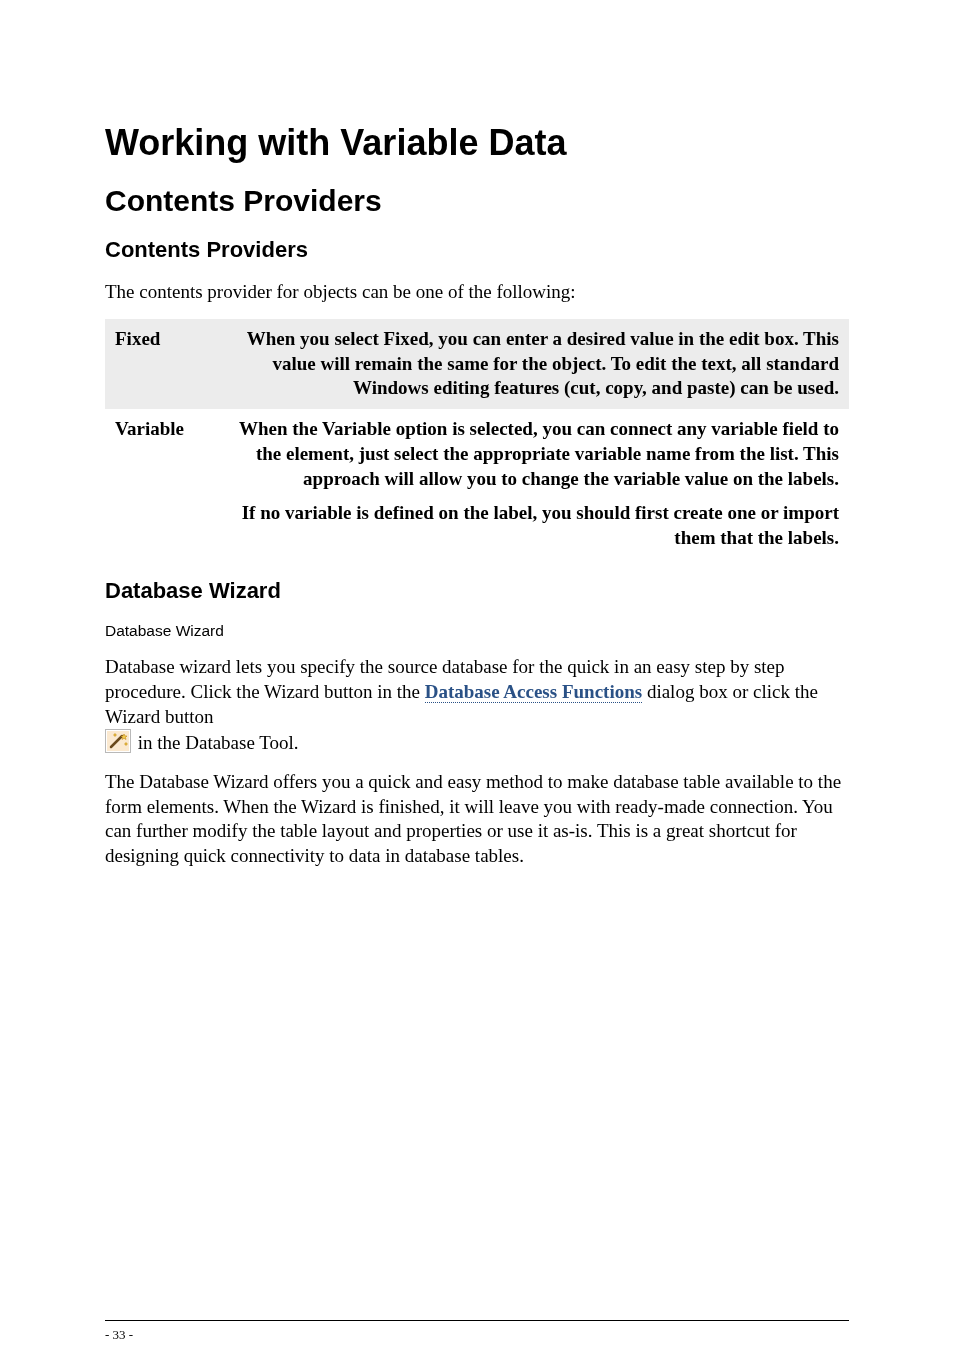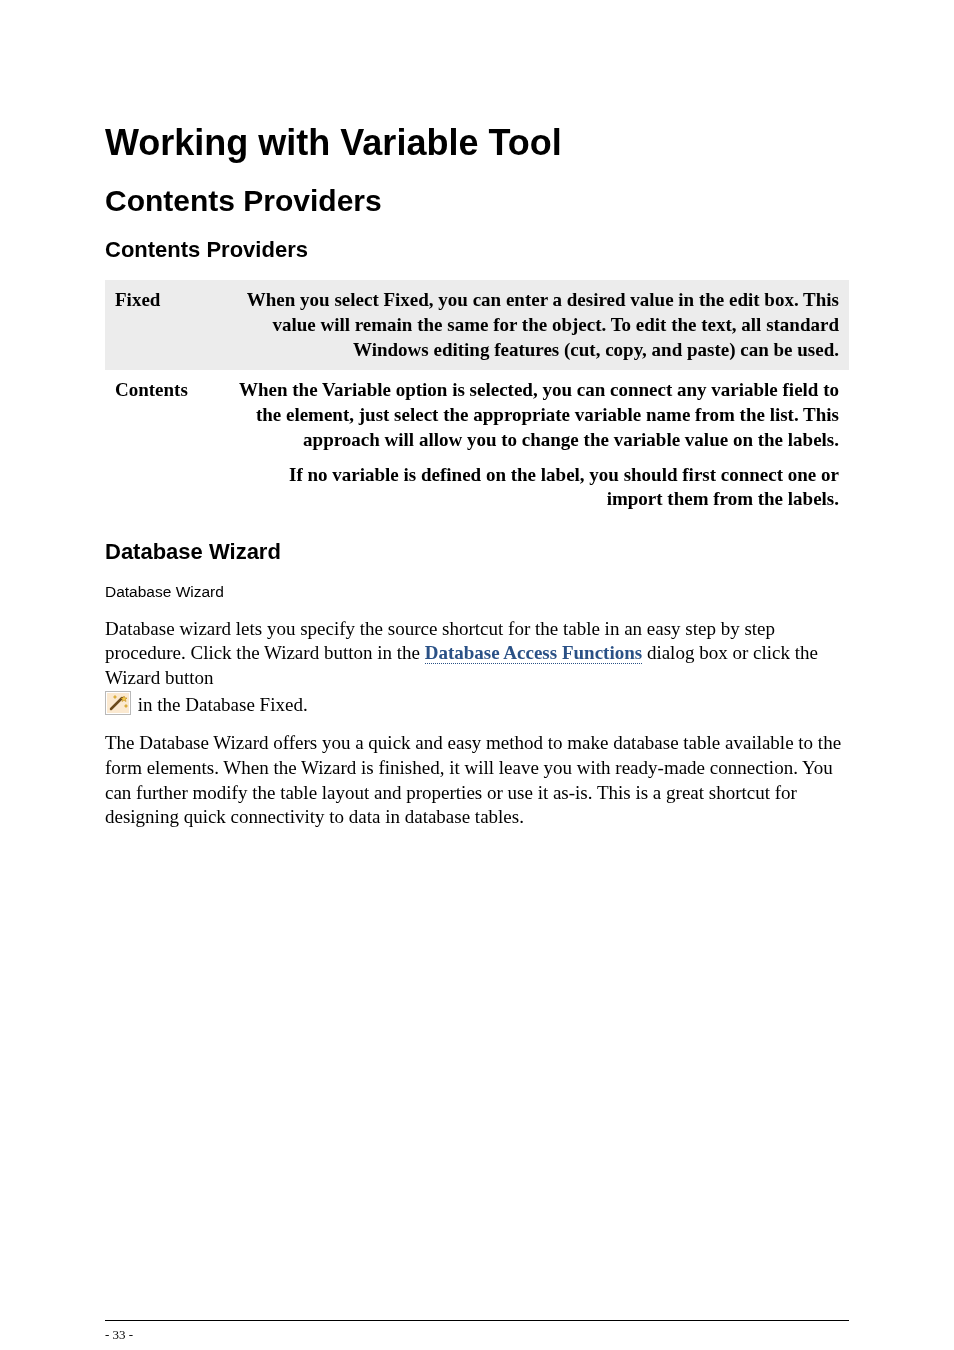--- a/index.html
+++ b/index.html
@@ -101,64 +101,65 @@
   .page-num {
     text-align: left;
     font-size: 13px;
   }
 </style>
 </head>
 <body>
 
 <div class="page">
 
-  <h1 class="chapter">Working with Variable Tool</h1>
+  <h1 class="chapter">Working with Variable Data</h1>
 
   <h2 class="section">Contents Providers</h2>
 
   <h3 class="subsection">Contents Providers</h3>
 
 
+  <p>The contents provider for objects can be one of the following:</p>
 
   <table class="defs">
     <tbody>
       <tr class="shaded">
         <th>Fixed</th>
         <td>
           <span class="para-in-cell">When you select Fixed, you can enter a desired value in the edit box. This value will remain the same for the object. To edit the text, all standard Windows editing features (cut, copy, and paste) can be used.</span>
         </td>
       </tr>
       <tr>
-        <th>Contents</th>
+        <th>Variable</th>
         <td>
           <span class="para-in-cell">When the Variable option is selected, you can connect any variable field to the element, just select the appropriate variable name from the list. This approach will allow you to change the variable value on the labels.</span>
-          <span class="para-in-cell">If no variable is defined on the label, you should first connect one or import them from the labels.</span>
+          <span class="para-in-cell">If no variable is defined on the label, you should first create one or import them that the labels.</span>
         </td>
       </tr>
     </tbody>
   </table>
 
 
   <h3 class="subsection">Database Wizard</h3>
 
   <div class="subhead">Database Wizard</div>
 
   <p>
-    <span>Database wizard lets you specify the source shortcut for the table in an easy step by step procedure. Click the Wizard button in the </span><a href="#" class="doc-link">Database Access Functions</a><span> dialog box or click the Wizard button </span>
+    <span>Database wizard lets you specify the source database for the quick in an easy step by step procedure. Click the Wizard button in the </span><a href="#" class="doc-link">Database Access Functions</a><span> dialog box or click the Wizard button </span>
     <br>
     <span class="icon-wand">
       <svg width="24" height="22" viewBox="0 0 24 22">
         <line x1="5" y1="17" x2="16" y2="6" stroke="#6b4a1c" stroke-width="2.5" stroke-linecap="round"></line>
         <g fill="#f2c94c" stroke="#c08a1a" stroke-width="0.6">
           <polygon points="18,4 19,6 21,6 19.5,7.5 20,9.5 18,8.3 16,9.5 16.5,7.5 15,6 17,6"></polygon>
           <circle cx="9" cy="5" r="1.2"></circle>
           <circle cx="20" cy="14" r="1.2"></circle>
         </g>
       </svg>
-    </span><span> in the Database Fixed.</span>
+    </span><span> in the Database Tool.</span>
   </p>
 
   <p>The Database Wizard offers you a quick and easy method to make database table available to the form elements. When the Wizard is finished, it will leave you with ready-made connection. You can further modify the table layout and properties or use it as-is. This is a great shortcut for designing quick connectivity to data in database tables.</p>
 
 </div>
 
 <div class="footer-wrap" style="padding:0 105px 30px;">
   <hr class="footer-rule">
   <div class="page-num">- 33 -</div>
 </div>

